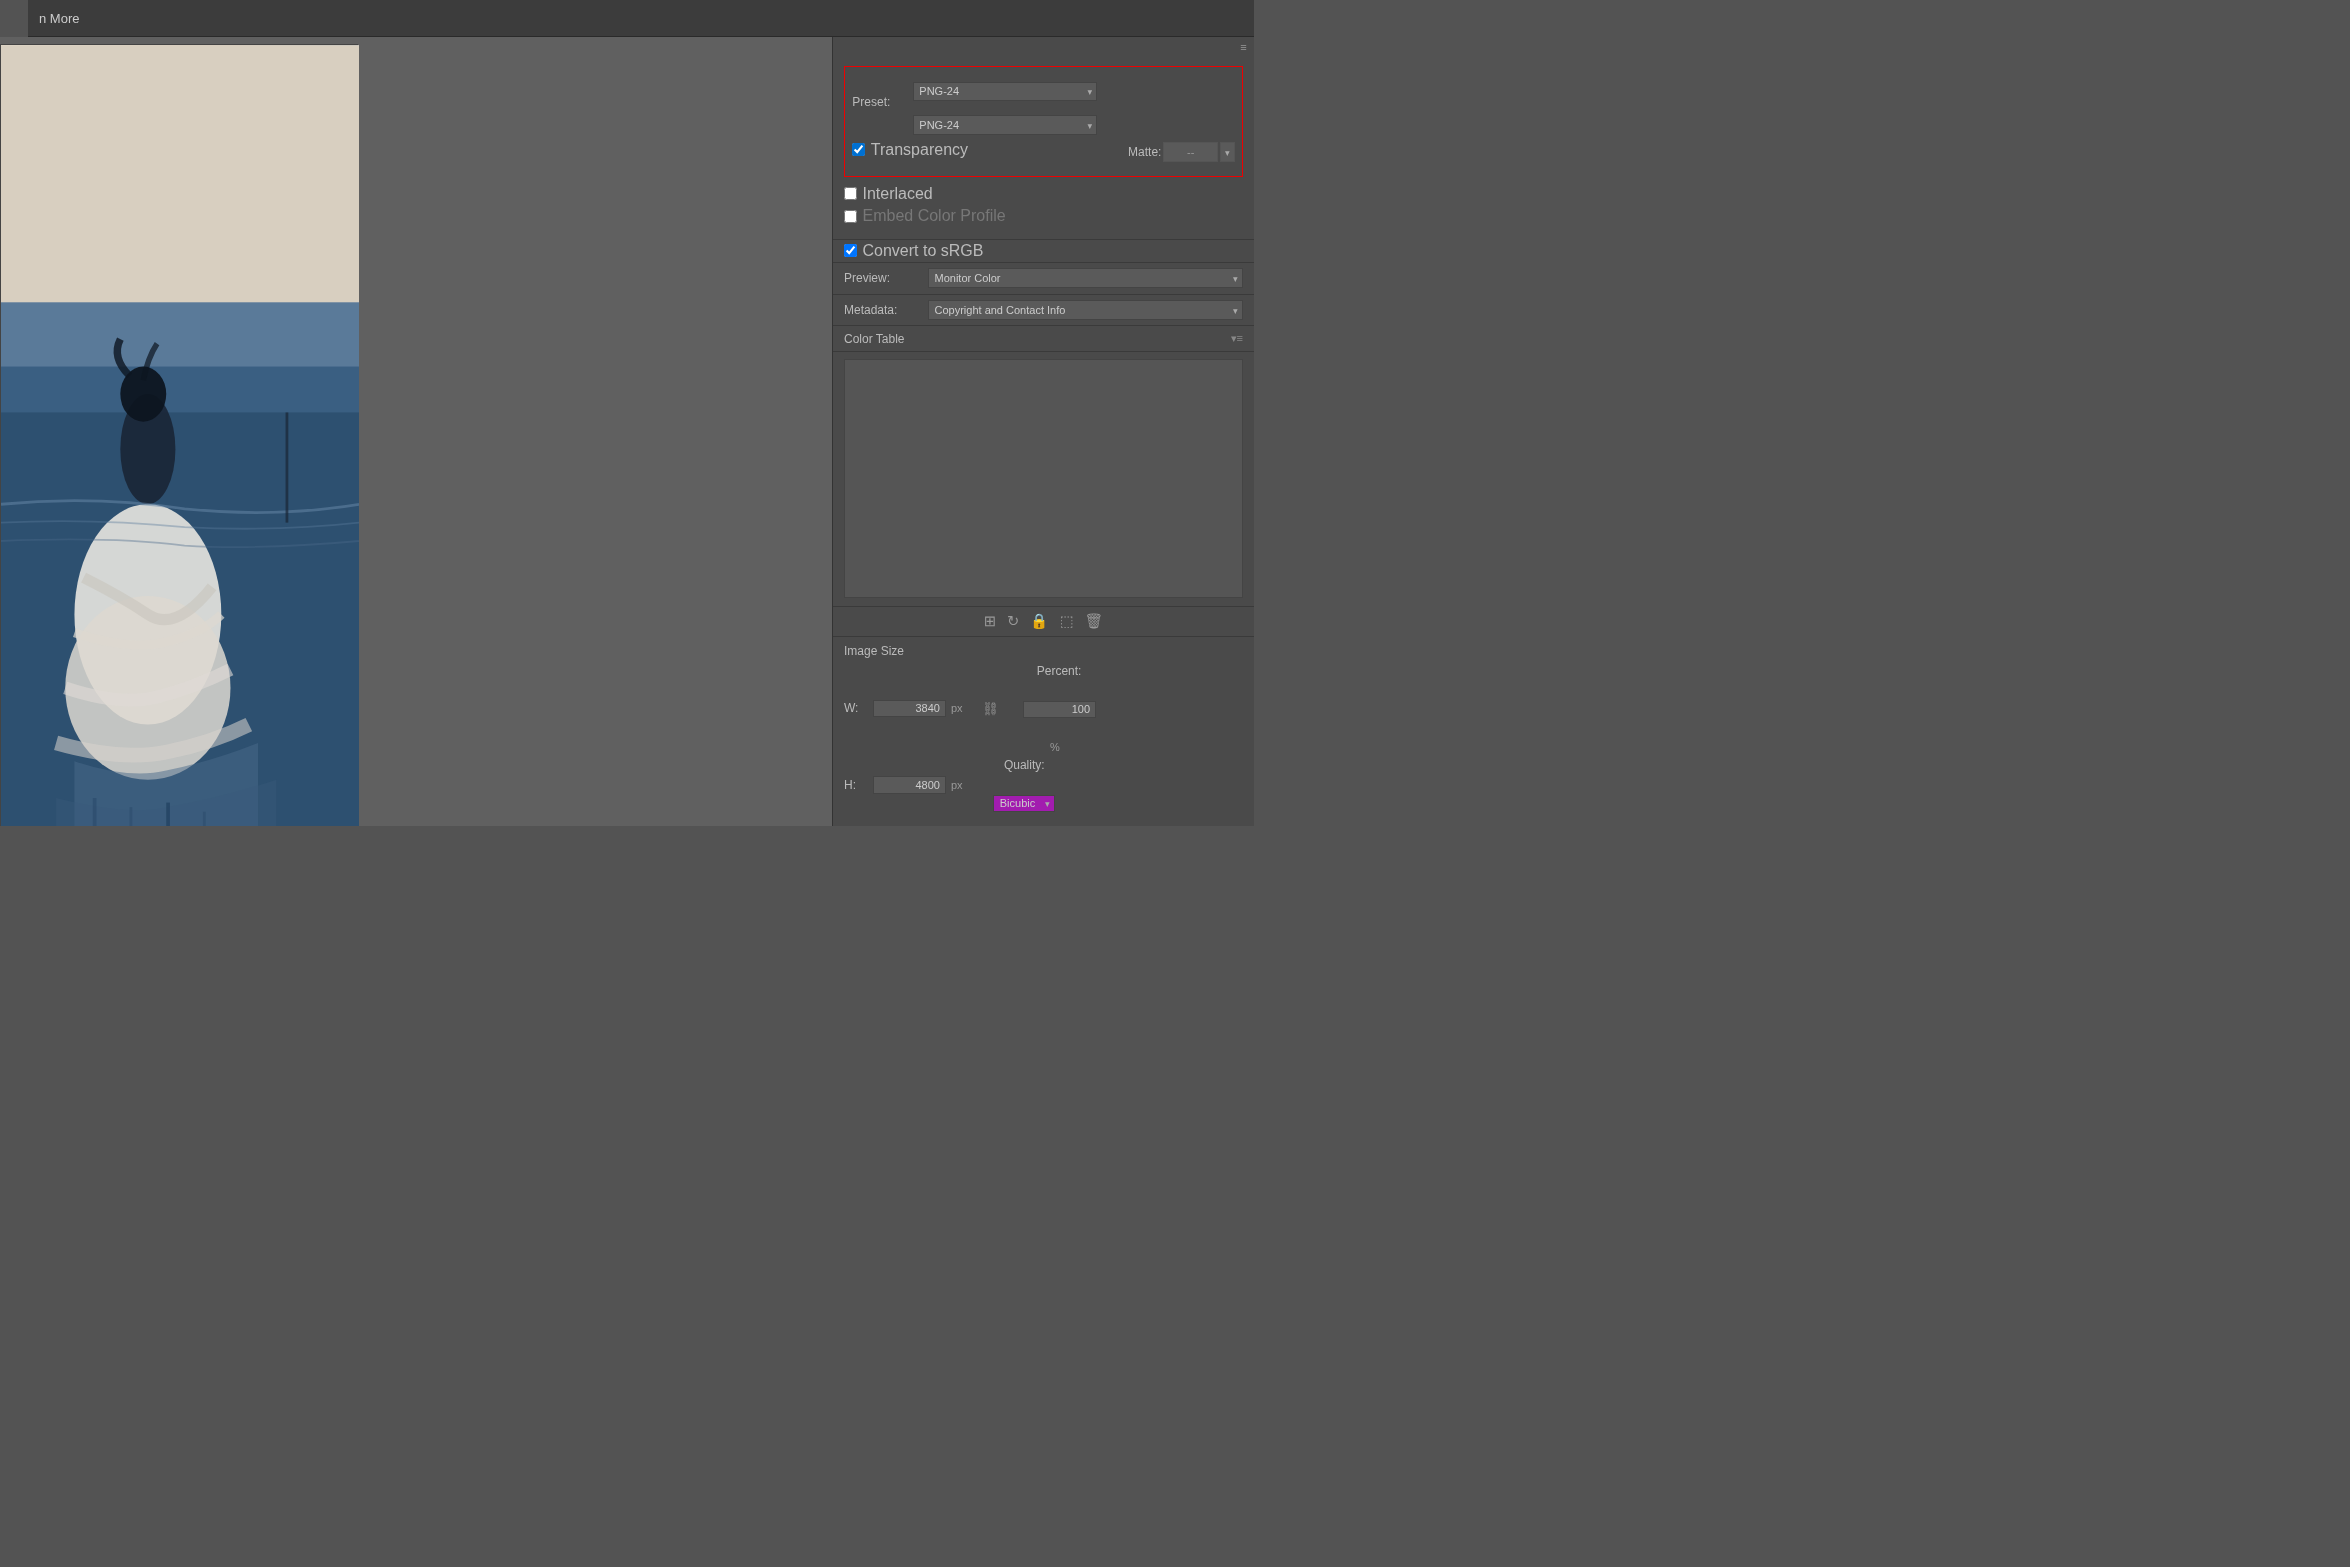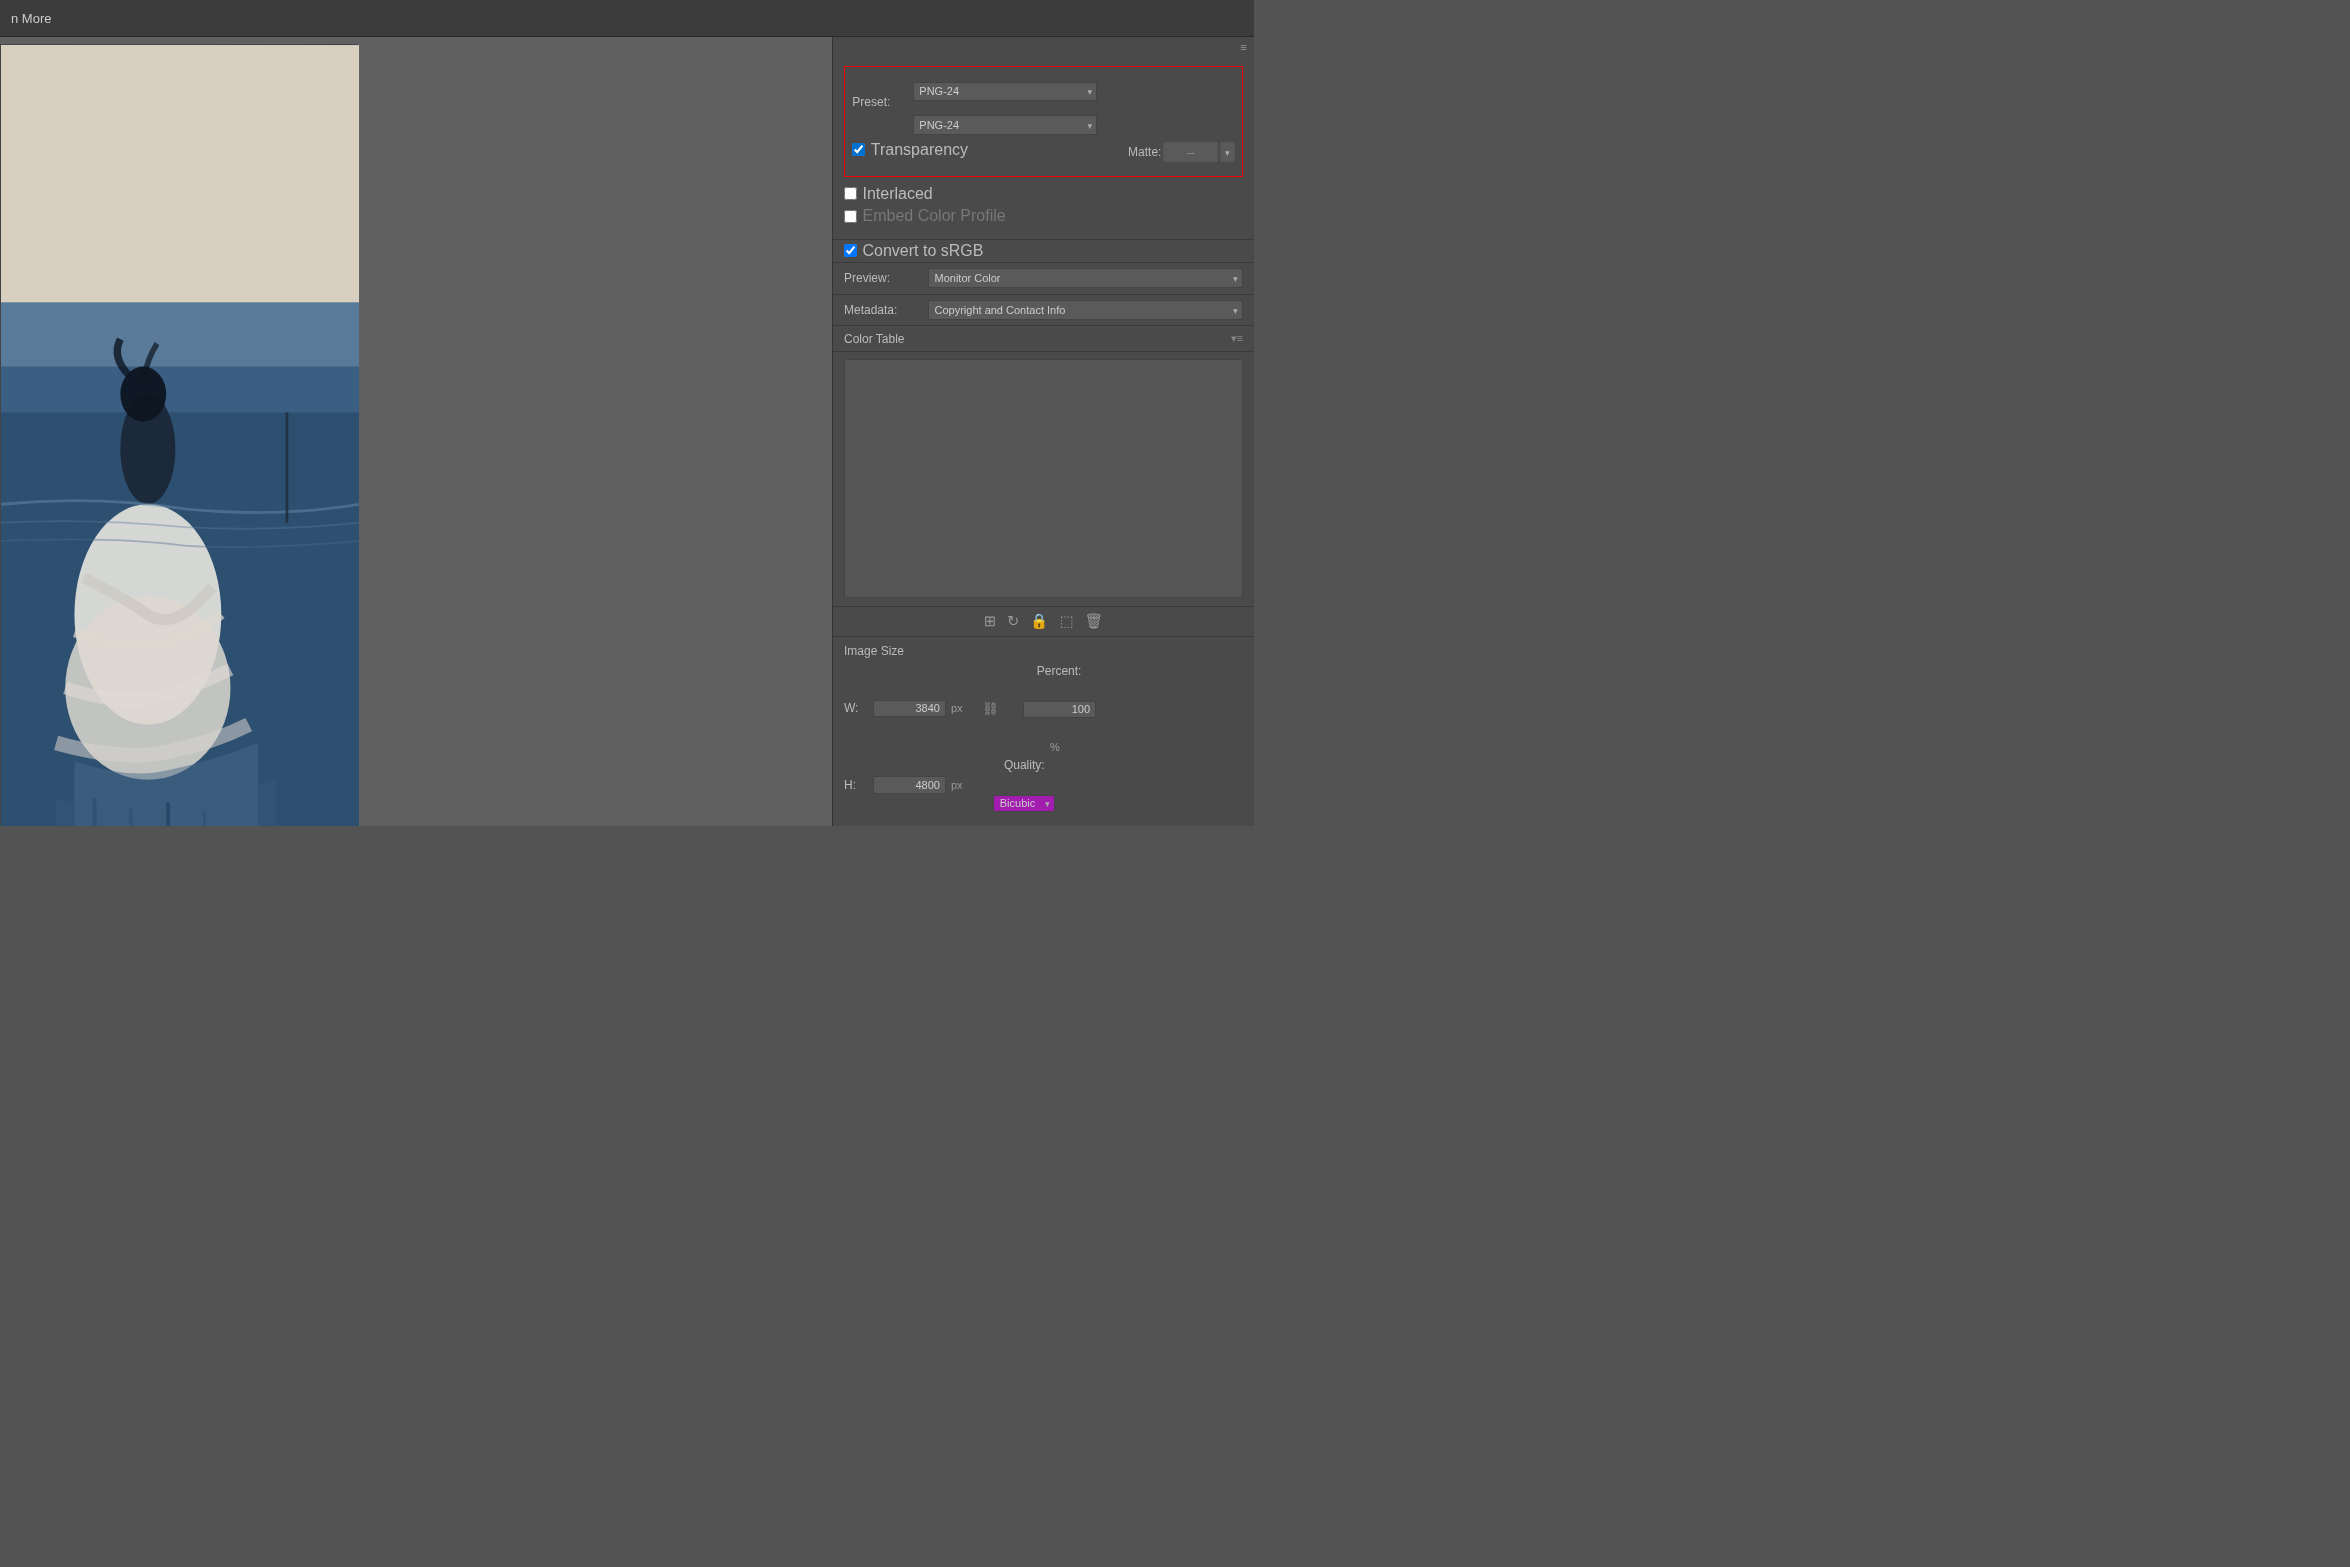--- a/index.html
+++ b/index.html
@@ -15,20 +15,21 @@
     }
 
     
     .top-bar {
       height: 37px;
       background: #3c3c3c;
       display: flex;
       align-items: center;
       padding: 0 11px;
       border-bottom: 0.9px solid #2a2a2a;
+      margin-left: 28px;
     }
 
     .top-bar-title {
       font-size: 13px;
       color: #ccc;
     }
 
     
     .main-layout {
       display: flex;

